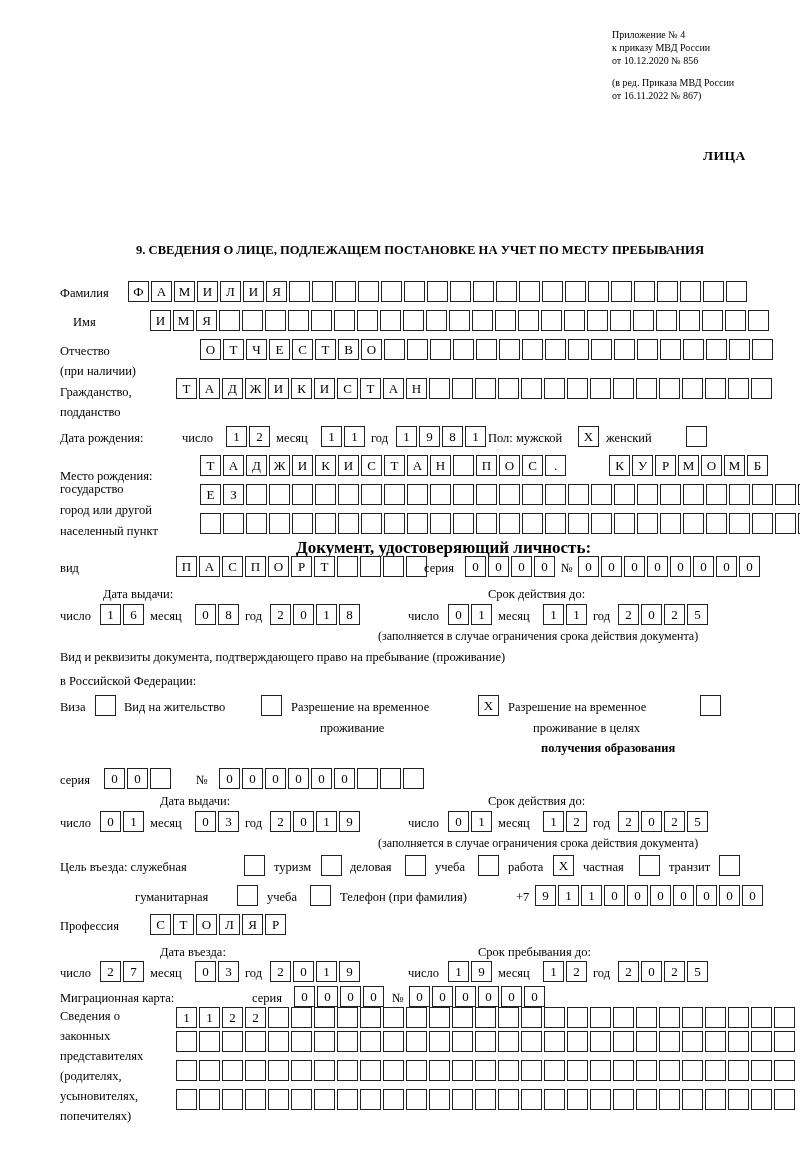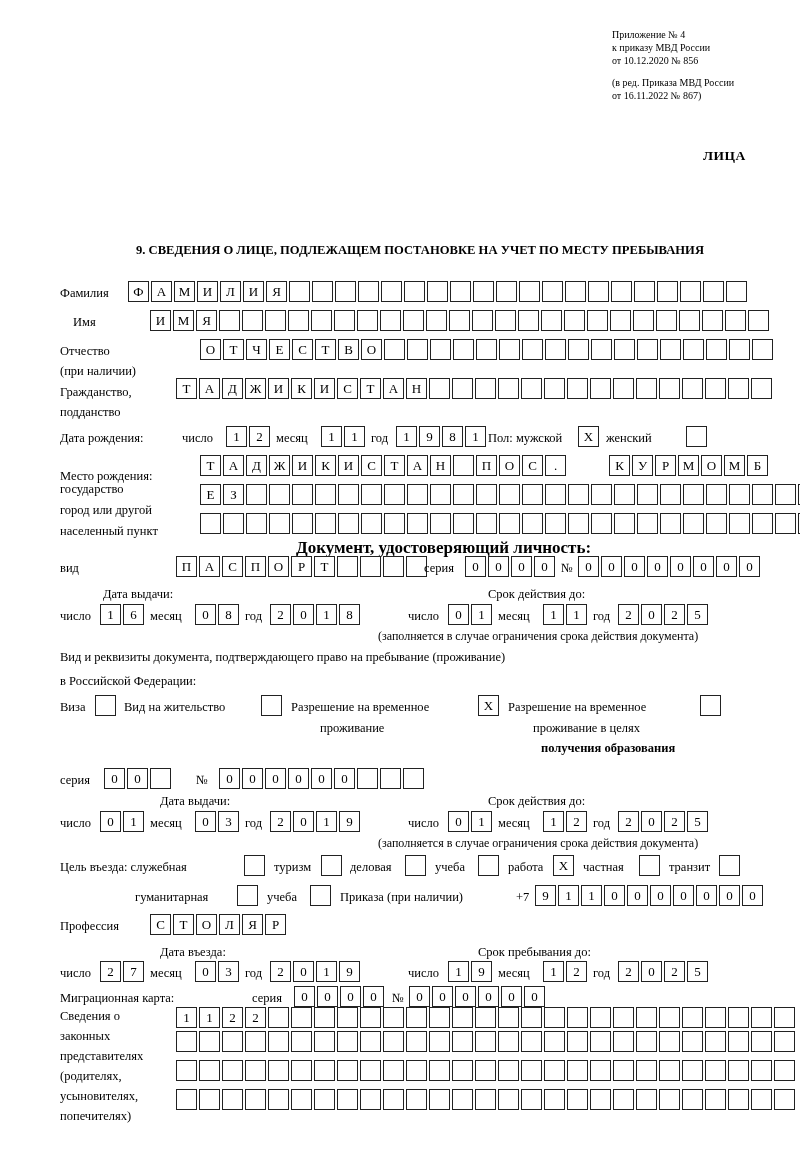--- a/index.html
+++ b/index.html
@@ -489,21 +489,21 @@
     </div>
 
   <div class="lbl" style="top:890px;left:135px;">гуманитарная</div>
   <div class="cells" id="c-p-human" style="top:885px;left:237px;">
       <div class="cell empty"></div>
     </div>
   <div class="lbl" style="top:890px;left:267px;">учеба</div>
   <div class="cells" id="c-p-other" style="top:885px;left:310px;">
       <div class="cell empty"></div>
     </div>
-  <div class="lbl" style="top:890px;left:340px;">Приказа (при наличии)</div>
+  <div class="lbl" style="top:890px;left:340px;">Телефон (при фамилия)</div>
   <div class="lbl" style="top:890px;left:516px;">+7</div>
   <div class="cells" id="c-phone" style="top:885px;left:535px;">
       <div class="cell">9</div>
       <div class="cell">1</div>
       <div class="cell">1</div>
       <div class="cell">0</div>
       <div class="cell">0</div>
       <div class="cell">0</div>
       <div class="cell">0</div>
       <div class="cell">0</div>

